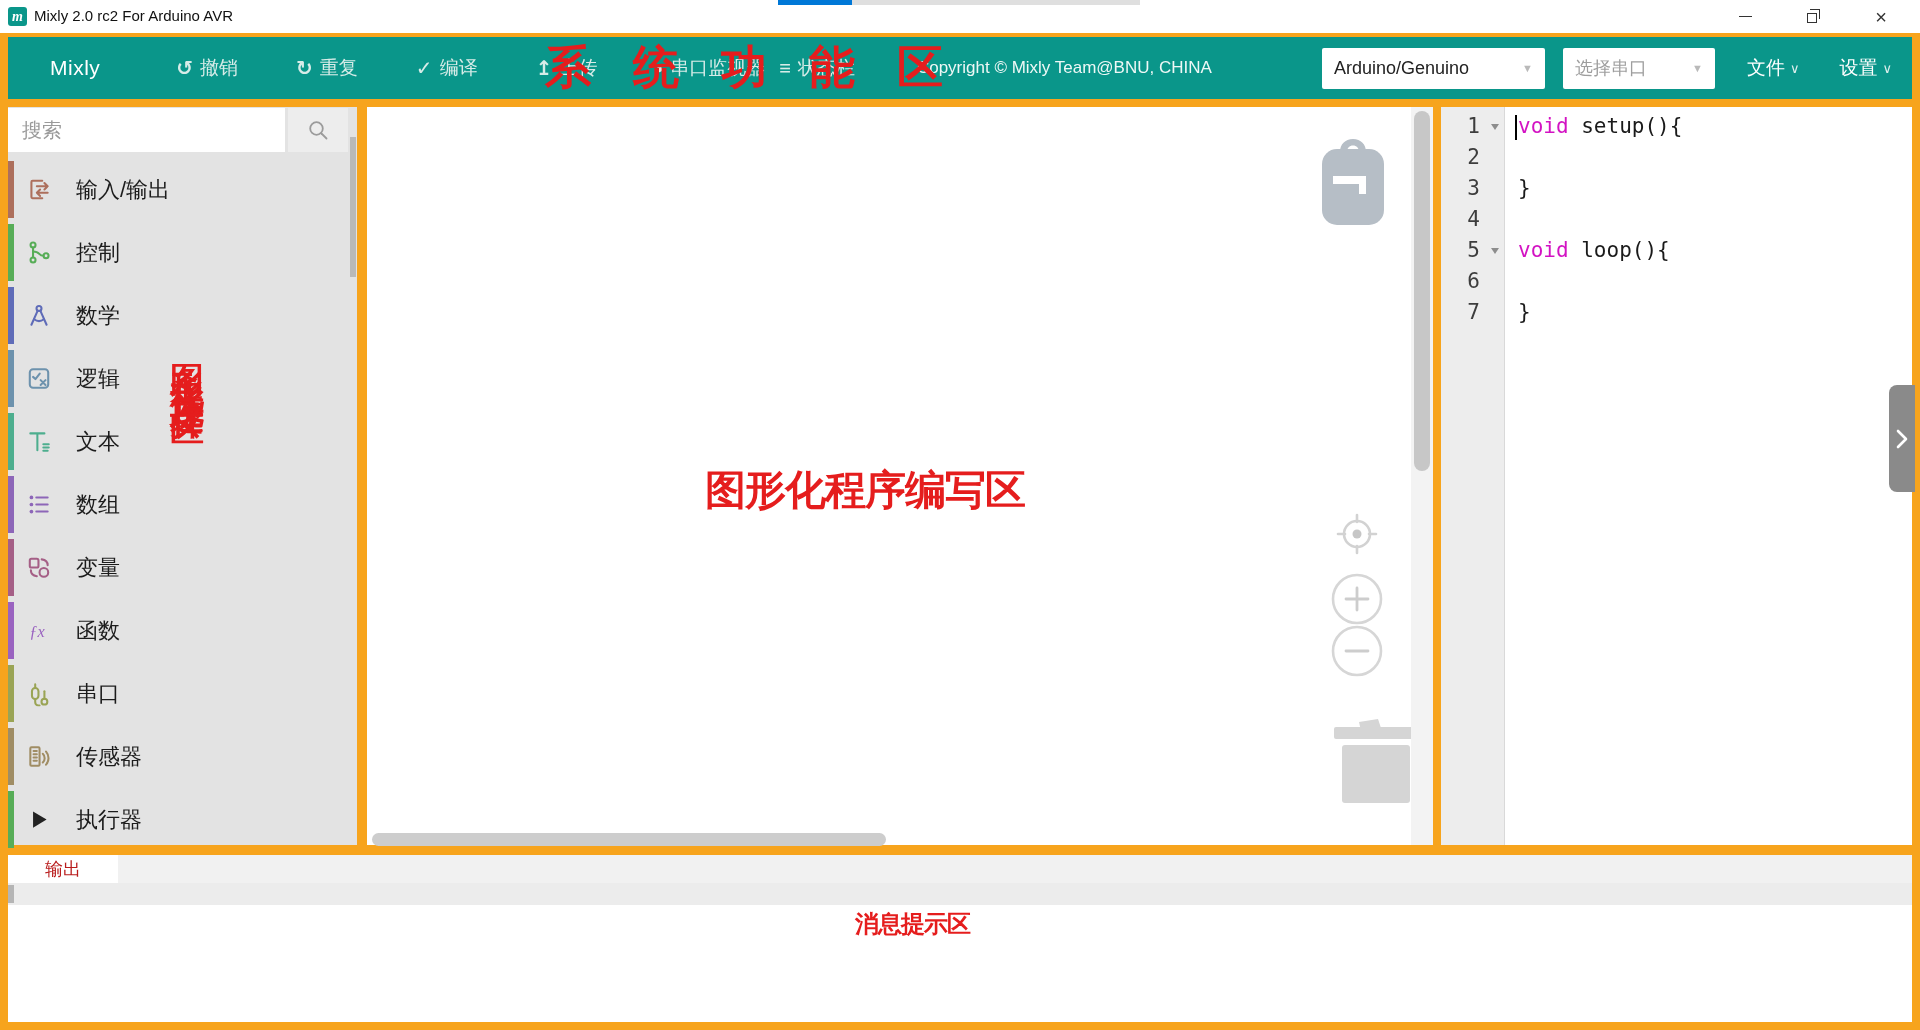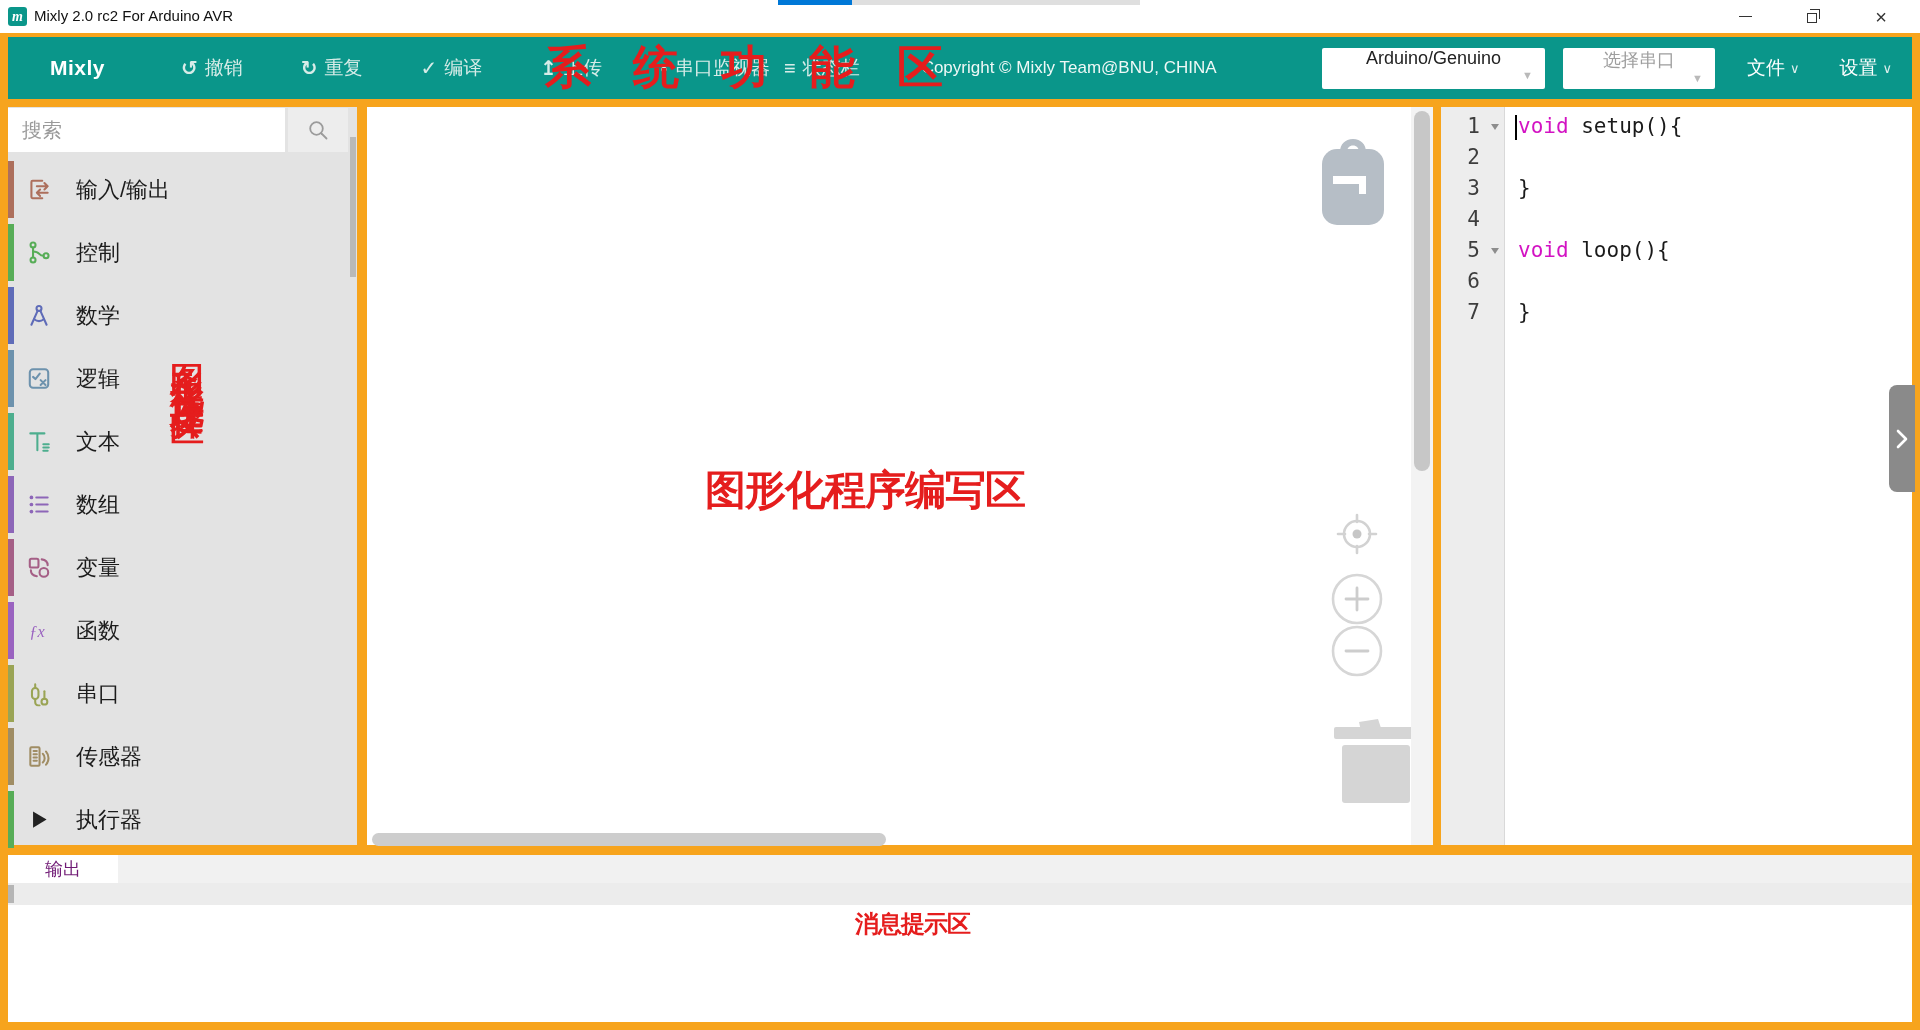--- a/index.html
+++ b/index.html
@@ -21,29 +21,29 @@
   .wb-min{left:1722px;} .wb-restore{left:1789px;} .wb-close{left:1858px;font-size:20px;line-height:20px;}
   .ic-min{width:13px;height:0;border-bottom:1.6px solid #333;}
   .ic-restore{width:10px;height:10px;border:1.3px solid #333;position:relative;background:#fff;margin-top:3px;}
   .ic-restore::before{content:"";position:absolute;left:2px;top:-5px;width:9px;height:9px;
     border-top:1.3px solid #333;border-right:1.3px solid #333;}
   
   .frame{position:absolute;left:0;top:33px;width:1920px;height:997px;background:var(--orange);}
   
   .toolbar{position:absolute;left:8px;top:4px;width:1904px;height:62px;background:var(--teal);
     display:flex;align-items:center;color:#fff;}
-  .brand{margin-left:42px;font-size:21px;font-weight:bold;letter-spacing:.5px;}
+  .brand{margin-left:42px;font-size:21px;font-weight:normal;letter-spacing:.5px;}
   .tb-buttons{display:flex;align-items:center;}
   .tb-btn{margin-left:58px;display:flex;align-items:center;gap:7px;color:#d7ece8;font-size:19px;white-space:nowrap;cursor:default;}
   .tb-btn:first-child{margin-left:76px;}
   .tb-btn:nth-child(6){margin-left:14px;}
   .tb-ic{font-size:20px;font-weight:bold;line-height:1;}
   .copyright{margin-left:62px;font-size:17px;color:#eef8f6;white-space:nowrap;}
   .select{height:41px;background:#fff;border-radius:2px;display:flex;align-items:center;
-    padding:0 12px;color:#222;font-size:18px;white-space:nowrap;flex-direction:column;}
+    padding:0 12px;color:#222;font-size:18px;white-space:nowrap;}
   .sel-board{margin-left:auto;width:223px;}
   .sel-port{margin-left:18px;width:152px;color:#9e9e9e;}
   .sel-car{margin-left:auto;font-size:11px;color:#b9b9b9;}
   .menu{font-size:19px;color:#fff;white-space:nowrap;display:flex;align-items:center;gap:5px;}
   .menu-file{margin-left:32px;} .menu-settings{margin-left:40px;margin-right:20px;}
   .menu .car{font-size:13px;color:#dff0ee;}
   
   .anno{position:absolute;font-family:"Liberation Serif","DejaVu Serif",serif;font-weight:bold;
     color:var(--red);z-index:9;pointer-events:none;line-height:1.1;}
   .anno-toolbar{left:537px;top:6px;font-size:46px;letter-spacing:42px;}
@@ -88,21 +88,21 @@
   .code-row{height:31px;font-size:21px;line-height:31px;color:#1a1a1a;white-space:pre;}
   .kw{color:var(--kw);}
   .caret{position:absolute;left:74px;top:8px;width:1.5px;height:25px;background:#000;}
   
   .edge-btn{position:absolute;left:1889px;top:352px;width:26px;height:107px;background:#8a8a8a;
     border-radius:8px 0 0 8px;display:flex;align-items:center;justify-content:center;cursor:pointer;}
   
   .bottom{position:absolute;left:8px;top:822px;width:1904px;height:167px;background:#fff;}
   .tabbar{position:absolute;left:0;top:0;width:100%;height:28px;background:#f1f1f1;}
   .tab{position:absolute;left:0;top:0;width:110px;height:28px;background:#fff;display:flex;
-    align-items:center;justify-content:center;font-size:18px;color:#701a75;cursor:pointer;}
+    align-items:center;justify-content:center;font-size:18px;color:#b91c1c;cursor:pointer;}
   .substrip{position:absolute;left:0;top:28px;width:100%;height:22px;background:#ececec;}
   .handle{position:absolute;left:0;top:2px;width:6px;height:18px;background:#b5b5b5;}
 </style>
 </head>
 <body>
 
 <div class="titlebar">
   <div class="app-logo">m</div>
   <span class="app-title">Mixly 2.0 rc2 For Arduino AVR</span>
   <div class="strip blue"></div>

